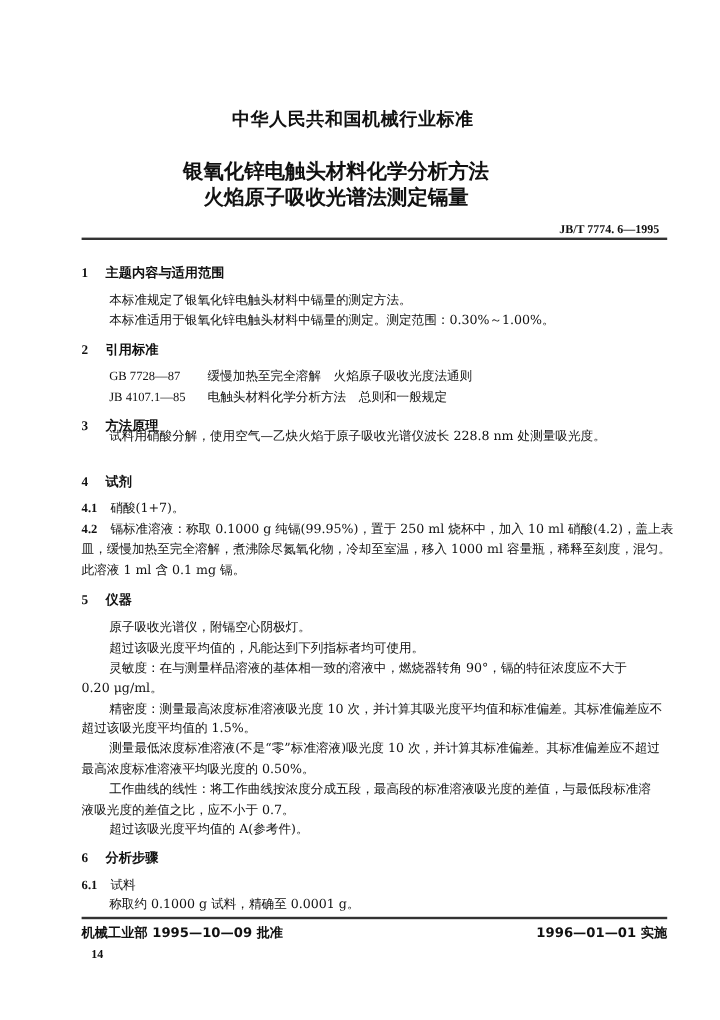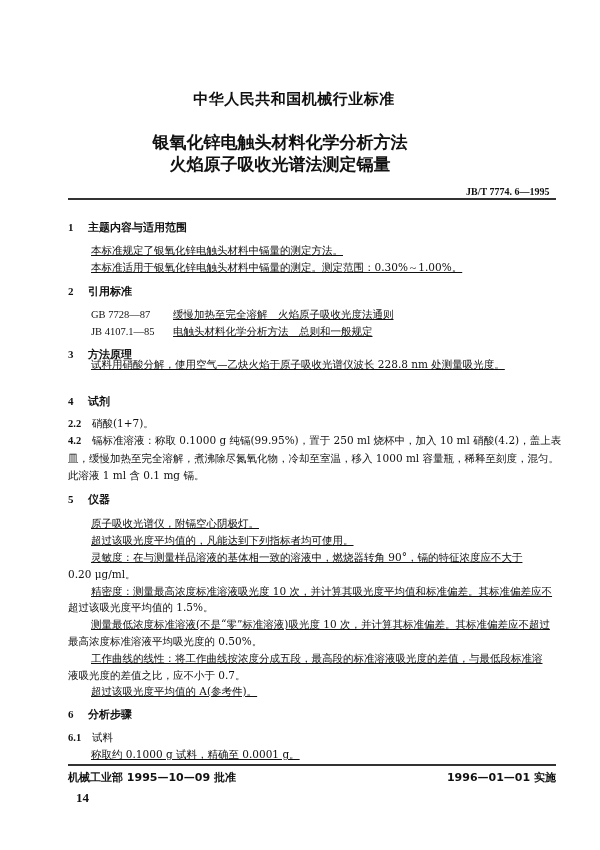--- a/index.html
+++ b/index.html
@@ -19,21 +19,21 @@
   .title {
     left: 0; width: 560px; text-align: center;
     font-family: Liberation Mono, monospace; font-weight: bold; font-size: 17px;
   }
   .rule { left: 68px; width: 488px; height: 2px; background: #333; }
   .h {
     left: 68px; font-family: "DejaVu Sans", "Liberation Sans", sans-serif; font-weight: bold; font-size: 11px;
   }
   .h .num { display: inline-block; width: 20px; font-family: "Liberation Serif", serif; }
   .p { font-size: 10.5px; line-height: 14px; white-space: nowrap; }
-  .ind { left: 91px; text-decoration: underline; }
+  .ind { left: 91px; }
   .full { left: 68px; width: 490px; }
   .ref-code { display: inline-block; width: 82px; font-family: "Liberation Serif", serif; }
   .sub { left: 68px; font-size: 10.5px; white-space: nowrap; }
   .sub .num { display: inline-block; width: 24px; font-weight: bold; font-family: "Liberation Serif", serif; }
   .foot { font-weight: bold; font-size: 11px; font-family: "DejaVu Sans", "Liberation Sans", sans-serif; }
 </style>
 </head>
 <body>
 
 <div class="abs org">中华人民共和国机械行业标准</div>
@@ -60,21 +60,21 @@
 
 <div class="abs h" style="top:347px">
   <span class="num">3</span><span>方法原理</span>
 </div>
 <div class="abs p ind" style="top:357px">试料用硝酸分解，使用空气—乙炔火焰于原子吸收光谱仪波长 228.8 nm 处测量吸光度。</div>
 
 <div class="abs h" style="top:394px">
   <span class="num">4</span><span>试剂</span>
 </div>
 <div class="abs sub" style="top:417px">
-  <span class="num">2.2</span><span>硝酸(1+7)。</span>
+  <span class="num">4.1</span><span>硝酸(1+7)。</span>
 </div>
 <div class="abs sub" style="top:434px">
   <span class="num">4.2</span><span>镉标准溶液：称取 0.1000 g 纯镉(99.95%)，置于 250 ml 烧杯中，加入 10 ml 硝酸(4.2)，盖上表</span>
 </div>
 <div class="abs p full" style="top:451px">皿，缓慢加热至完全溶解，煮沸除尽氮氧化物，冷却至室温，移入 1000 ml 容量瓶，稀释至刻度，混匀。</div>
 <div class="abs p full" style="top:468px">此溶液 1 ml 含 0.1 mg 镉。</div>
 
 <div class="abs h" style="top:492px">
   <span class="num">5</span><span>仪器</span>
 </div>
@@ -94,13 +94,13 @@
   <span class="num">6</span><span>分析步骤</span>
 </div>
 <div class="abs sub" style="top:731px">
   <span class="num">6.1</span><span>试料</span>
 </div>
 <div class="abs p ind" style="top:747px">称取约 0.1000 g 试料，精确至 0.0001 g。</div>
 
 <div class="abs rule" style="top:764px"></div>
 <div class="abs foot" style="left:68px; top:770px">机械工业部 1995—10—09 批准</div>
 <div class="abs foot" style="right:44px; top:770px">1996—01—01 实施</div>
-<div class="abs foot" style="left:76px; top:790px; font-size:13px; font-family:'Liberation Serif', serif;">14</div>
+<div class="abs foot" style="left:76px; top:790px; font-size:10px; font-family:'Liberation Serif', serif;">14</div>
 
 </body></html>

